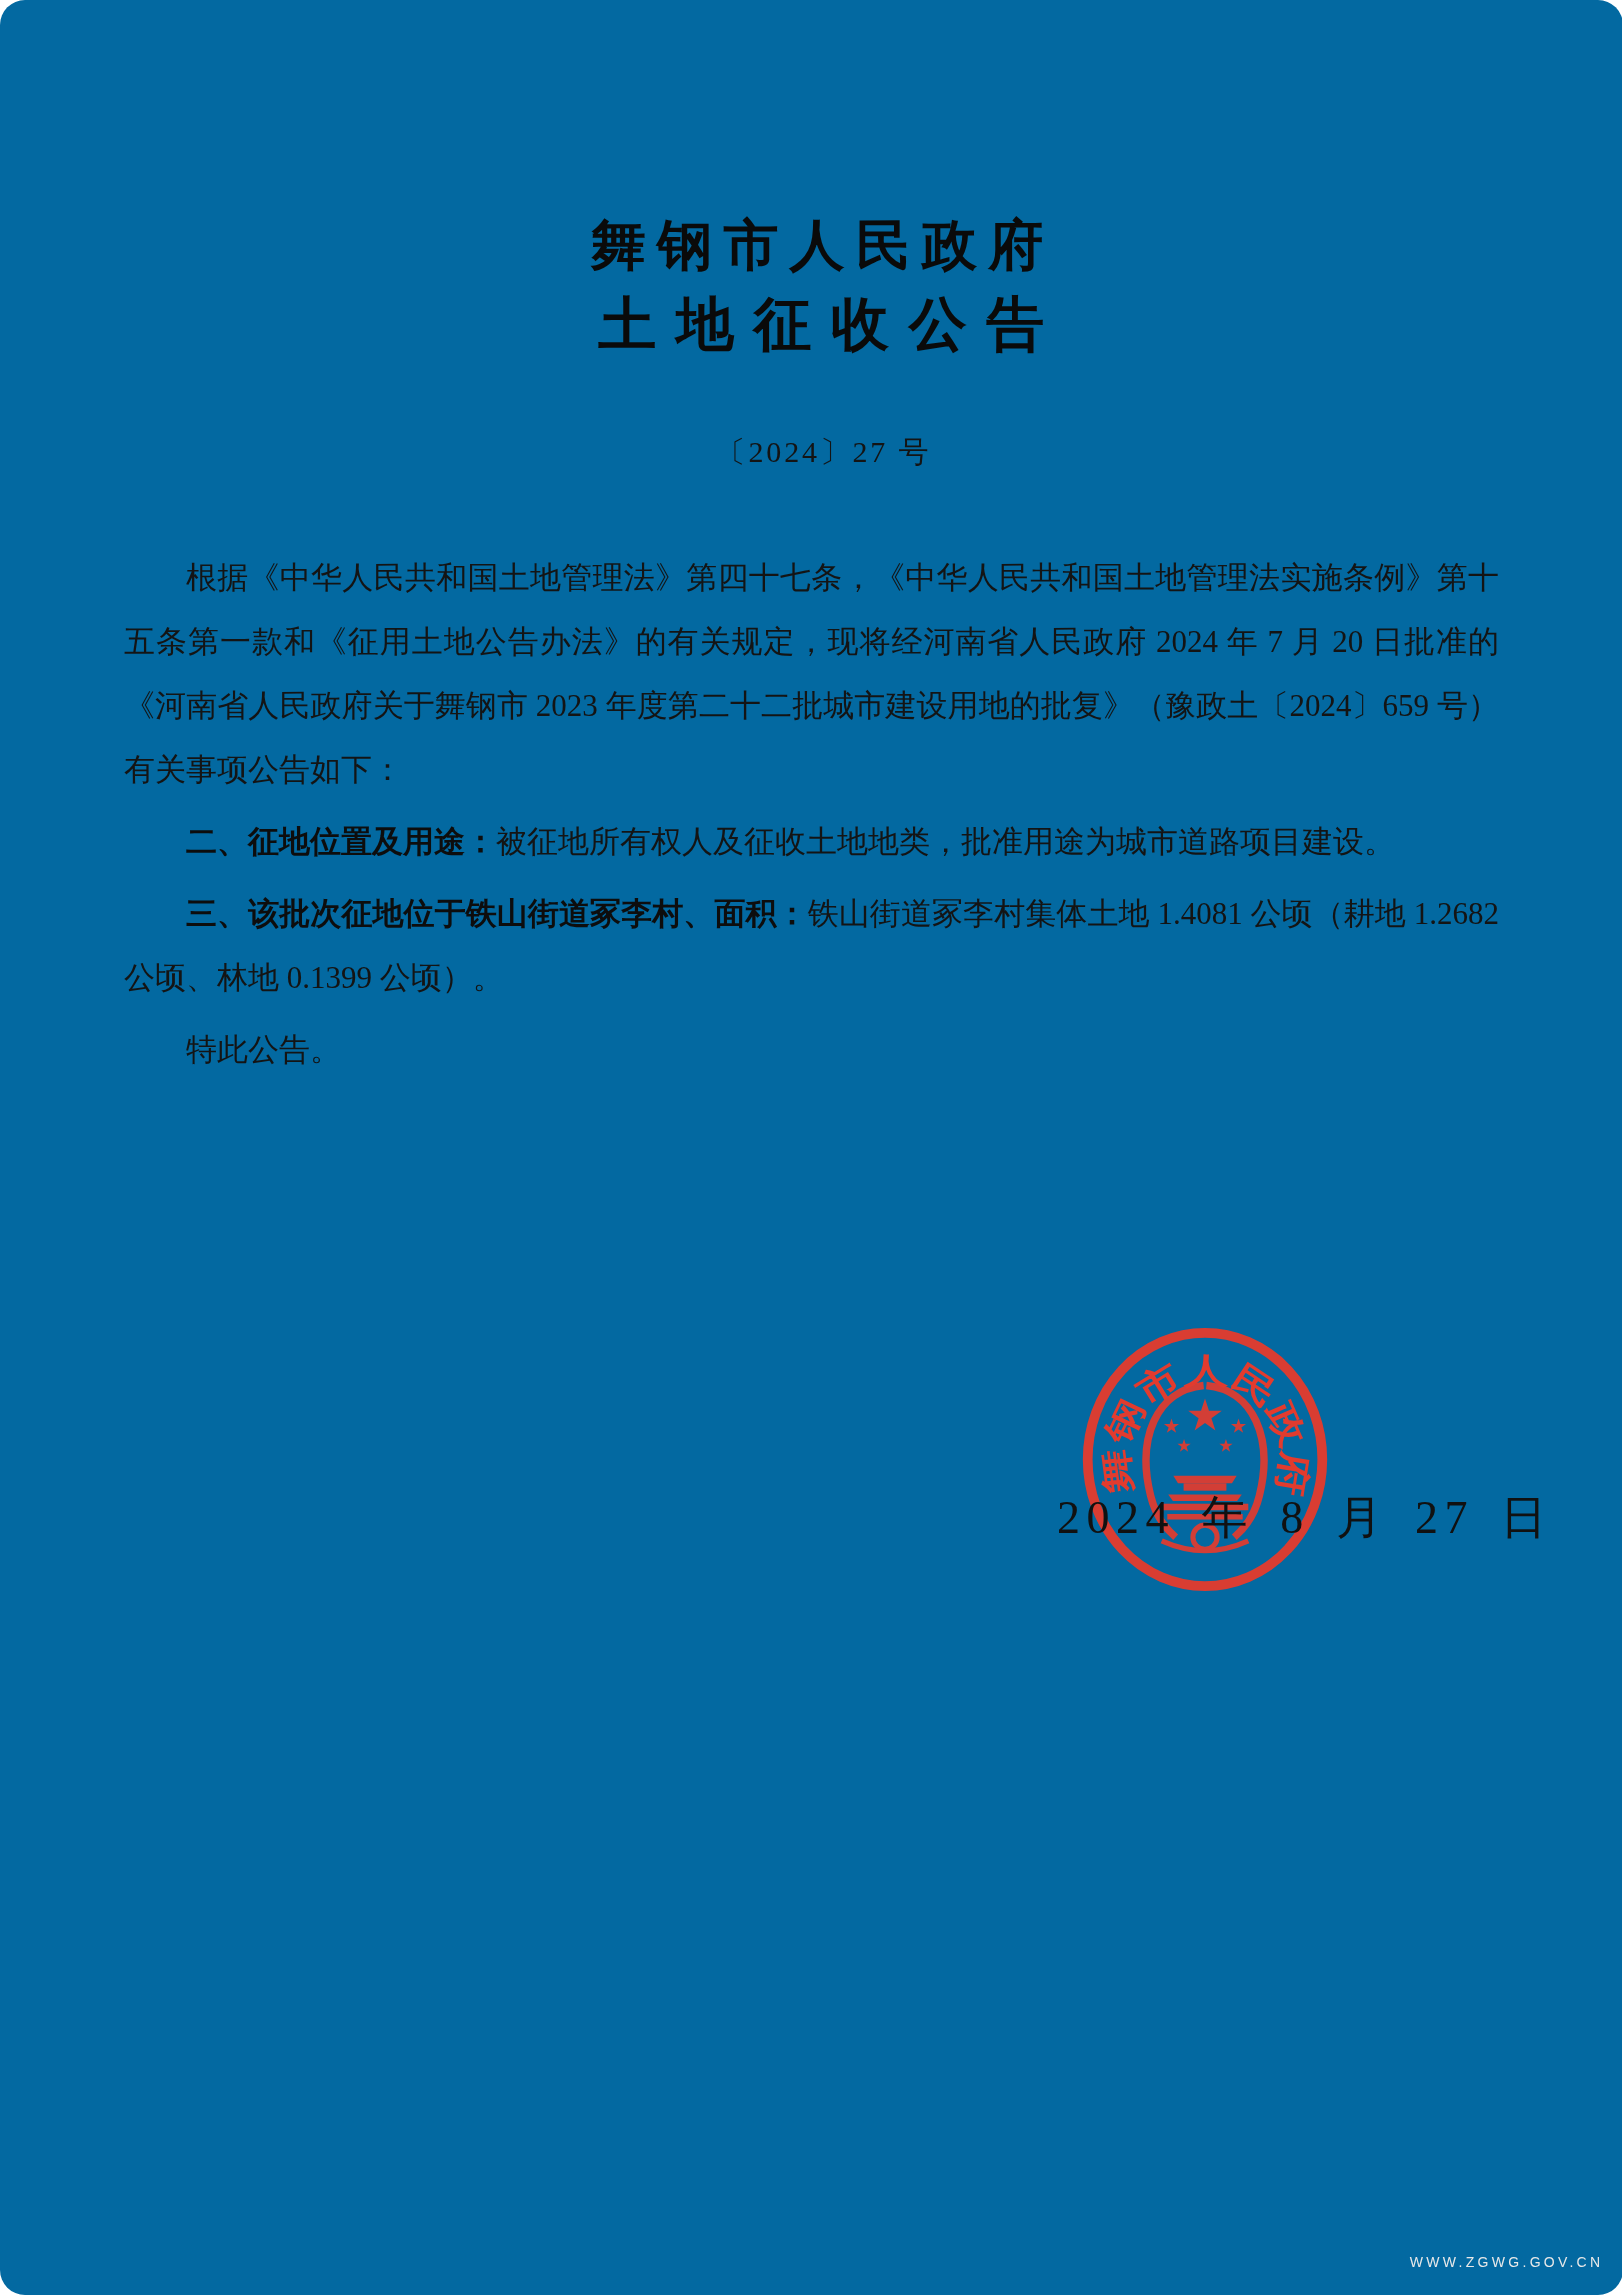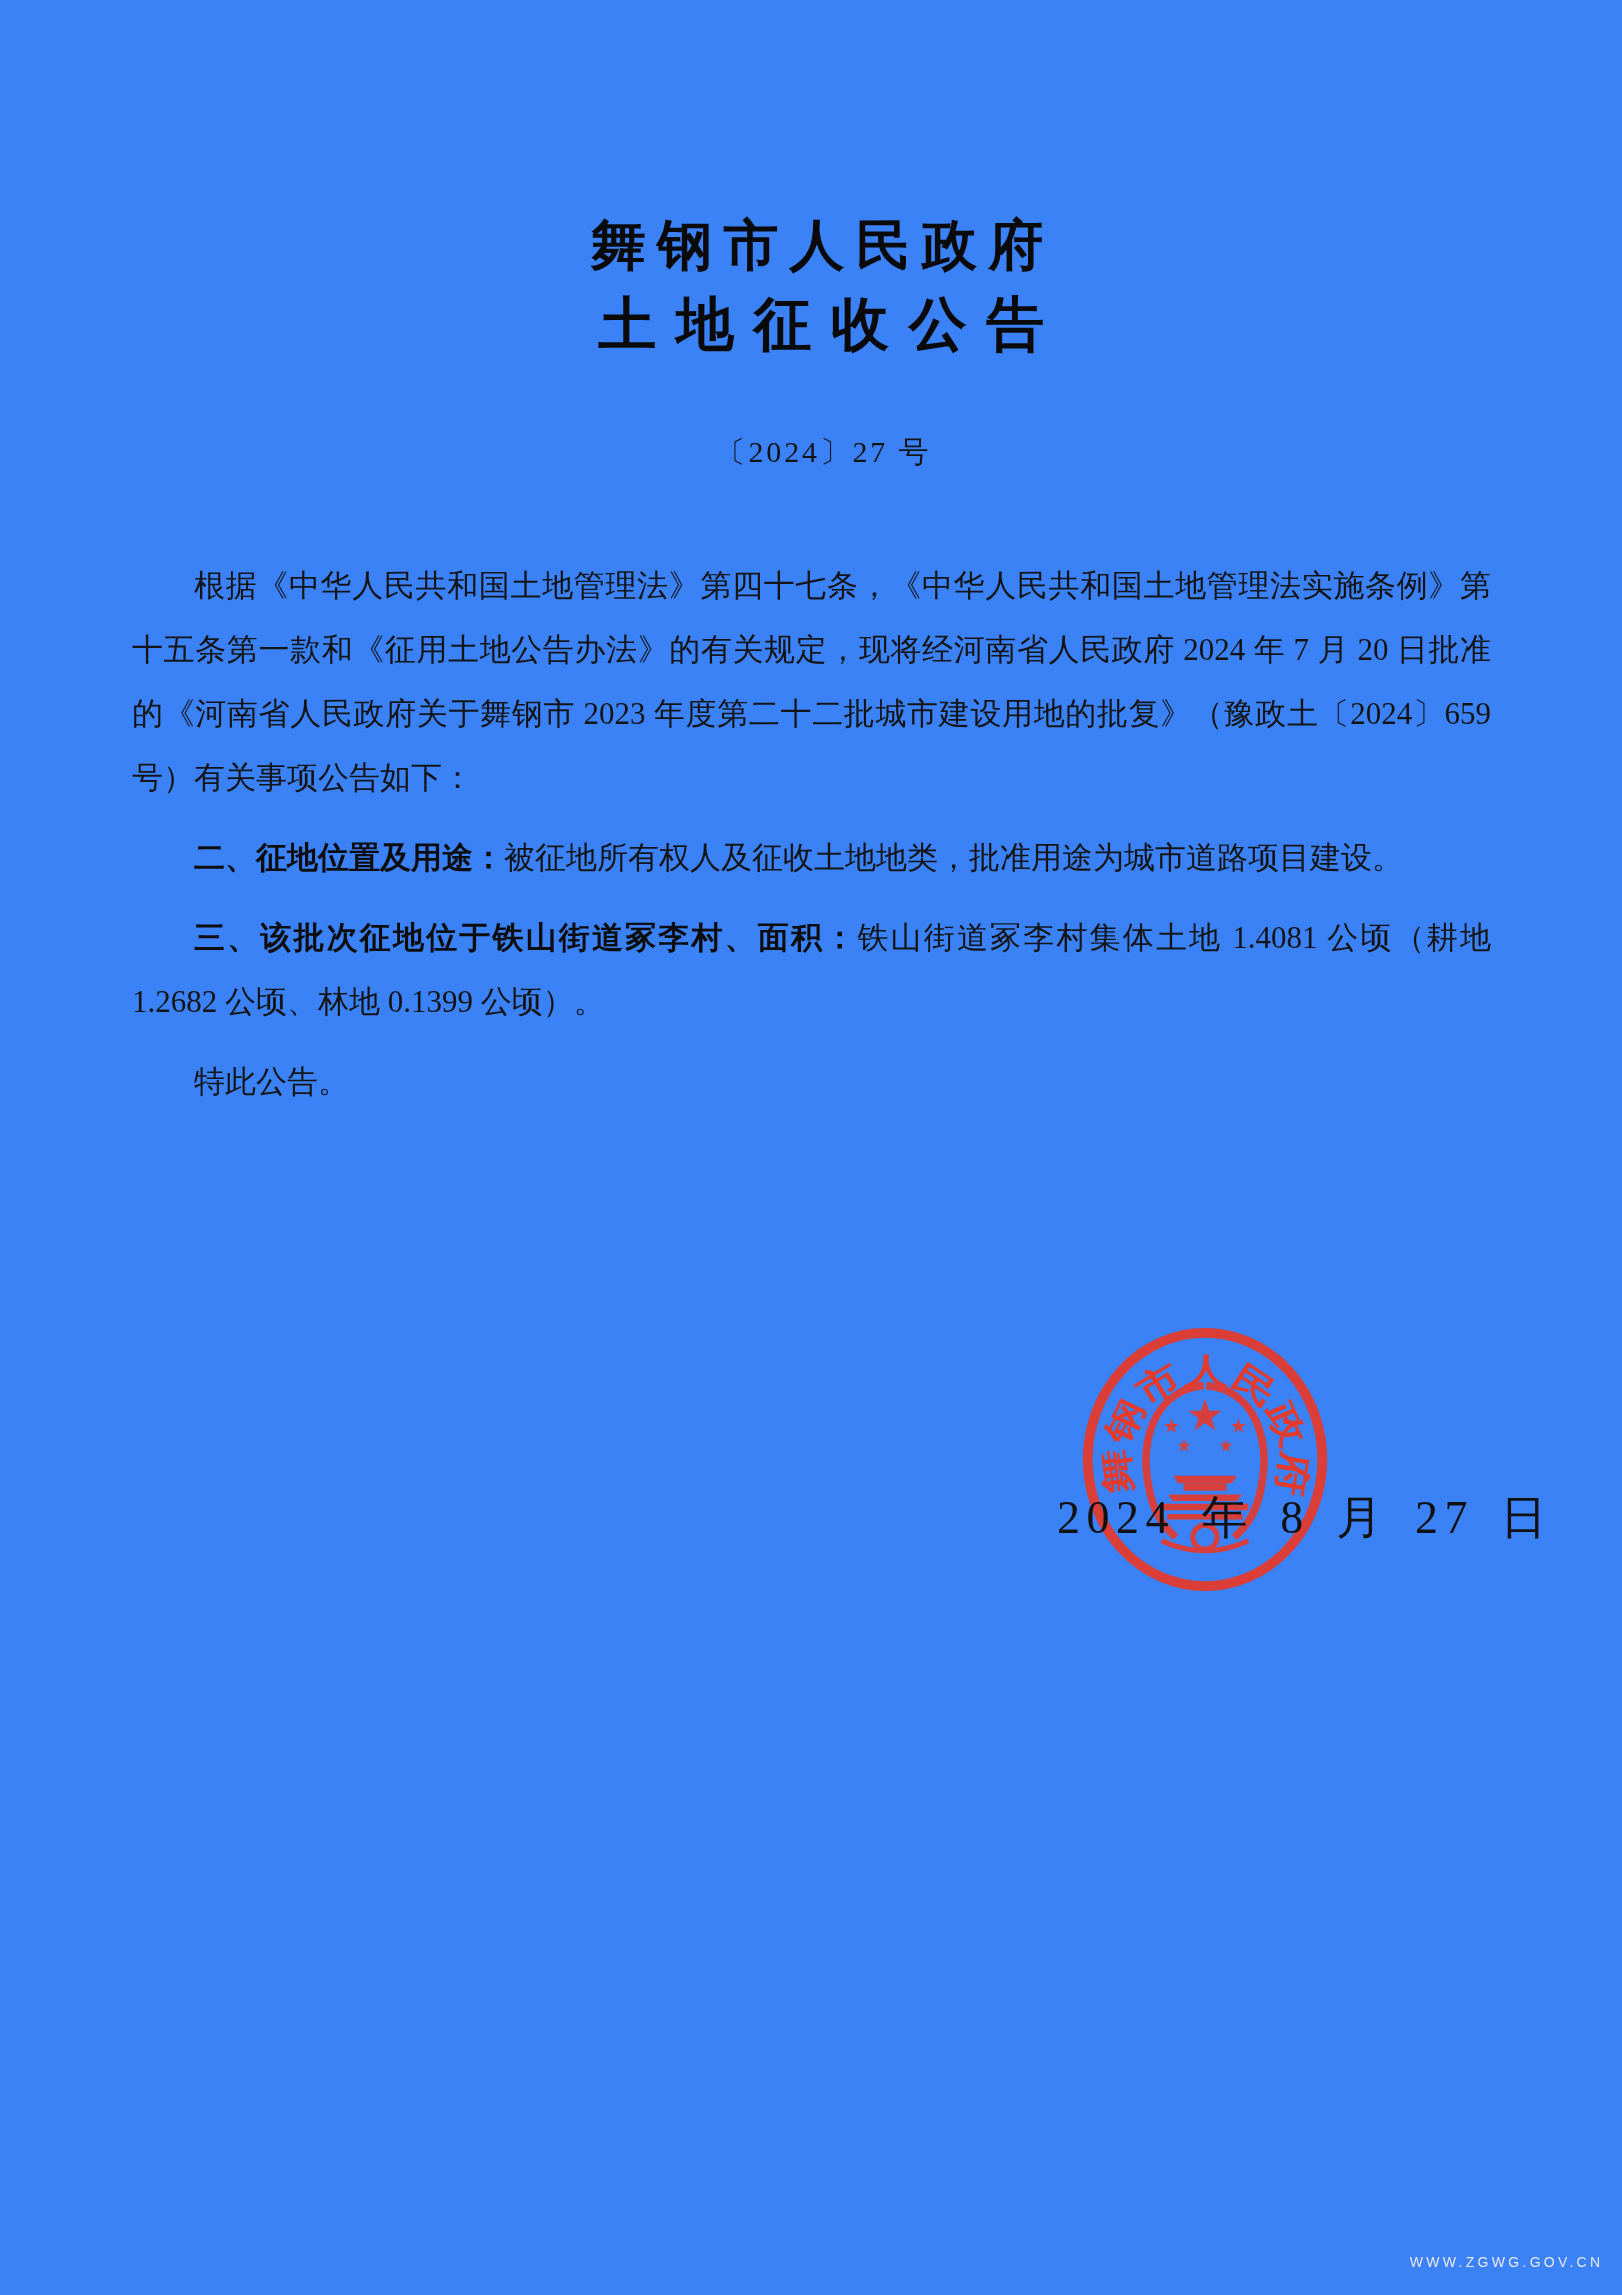--- a/index.html
+++ b/index.html
@@ -1,23 +1,24 @@
 <!DOCTYPE html>
 <html style="font-size:7.5px"><head>
 <meta charset="utf-8">
 <style>
   html,body{margin:0;padding:0;background:#ffffff;}
   .page{
     position:relative;
     width:1623px;
     height:2295px;
-    background:#3b82f6;
+    background:#0369a1;
     overflow:hidden;
     font-family:"Liberation Serif","DejaVu Serif",serif;
     color:#121212;
+    border-radius:25px;
   }
   .doc-title{
     position:absolute;
     top:209px;
     left:0;
     width:100%;
     text-align:center;
     font-size:55px;
     font-weight:700;
     letter-spacing:11.2px;
@@ -52,21 +53,21 @@
   .doc-body{
     position:absolute;
     top:538px;
     left:116px;
     width:1391px;
     font-size:31px;
     line-height:64px;
     color:#141414;
   }
   .para{
-    margin:16px;
+    margin:8px;
     text-indent:2em;
     text-align:justify;
   }
   .para .lead{font-weight:700;color:#0d0d0d;}
   .date-line{
     position:absolute;
     top:1487px;
     left:1057px;
     font-size:46px;
     letter-spacing:6.5px;

